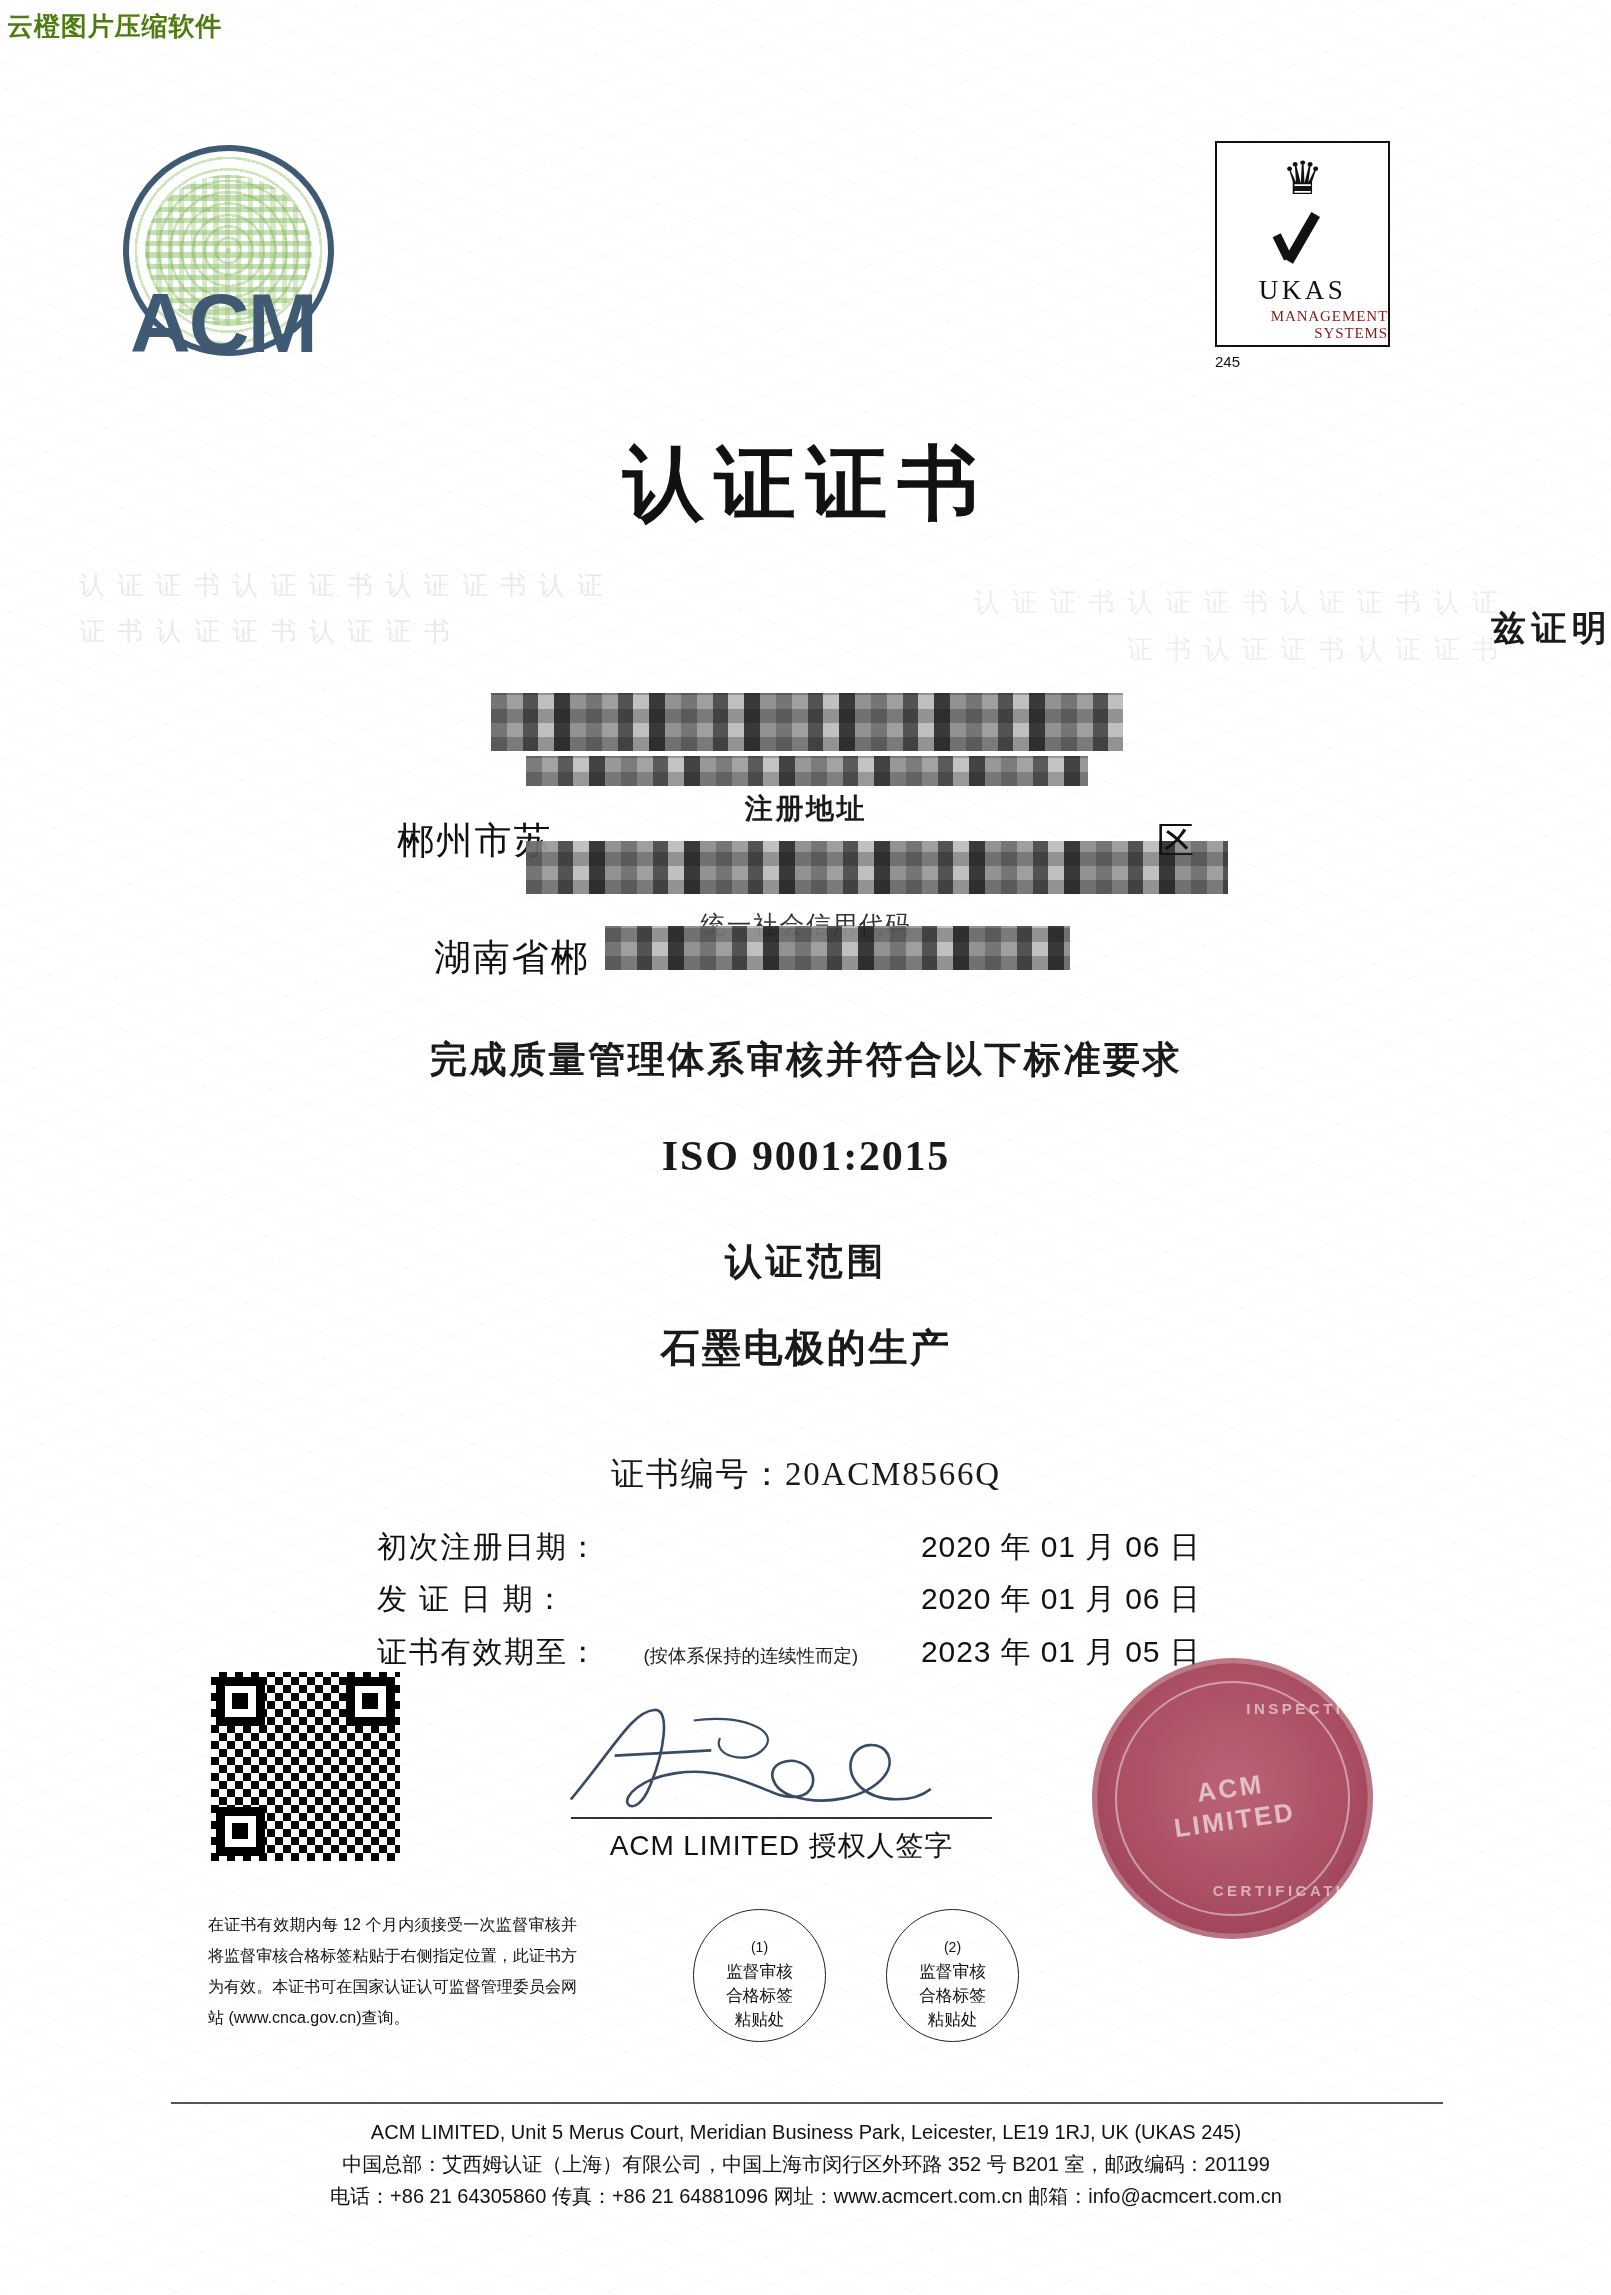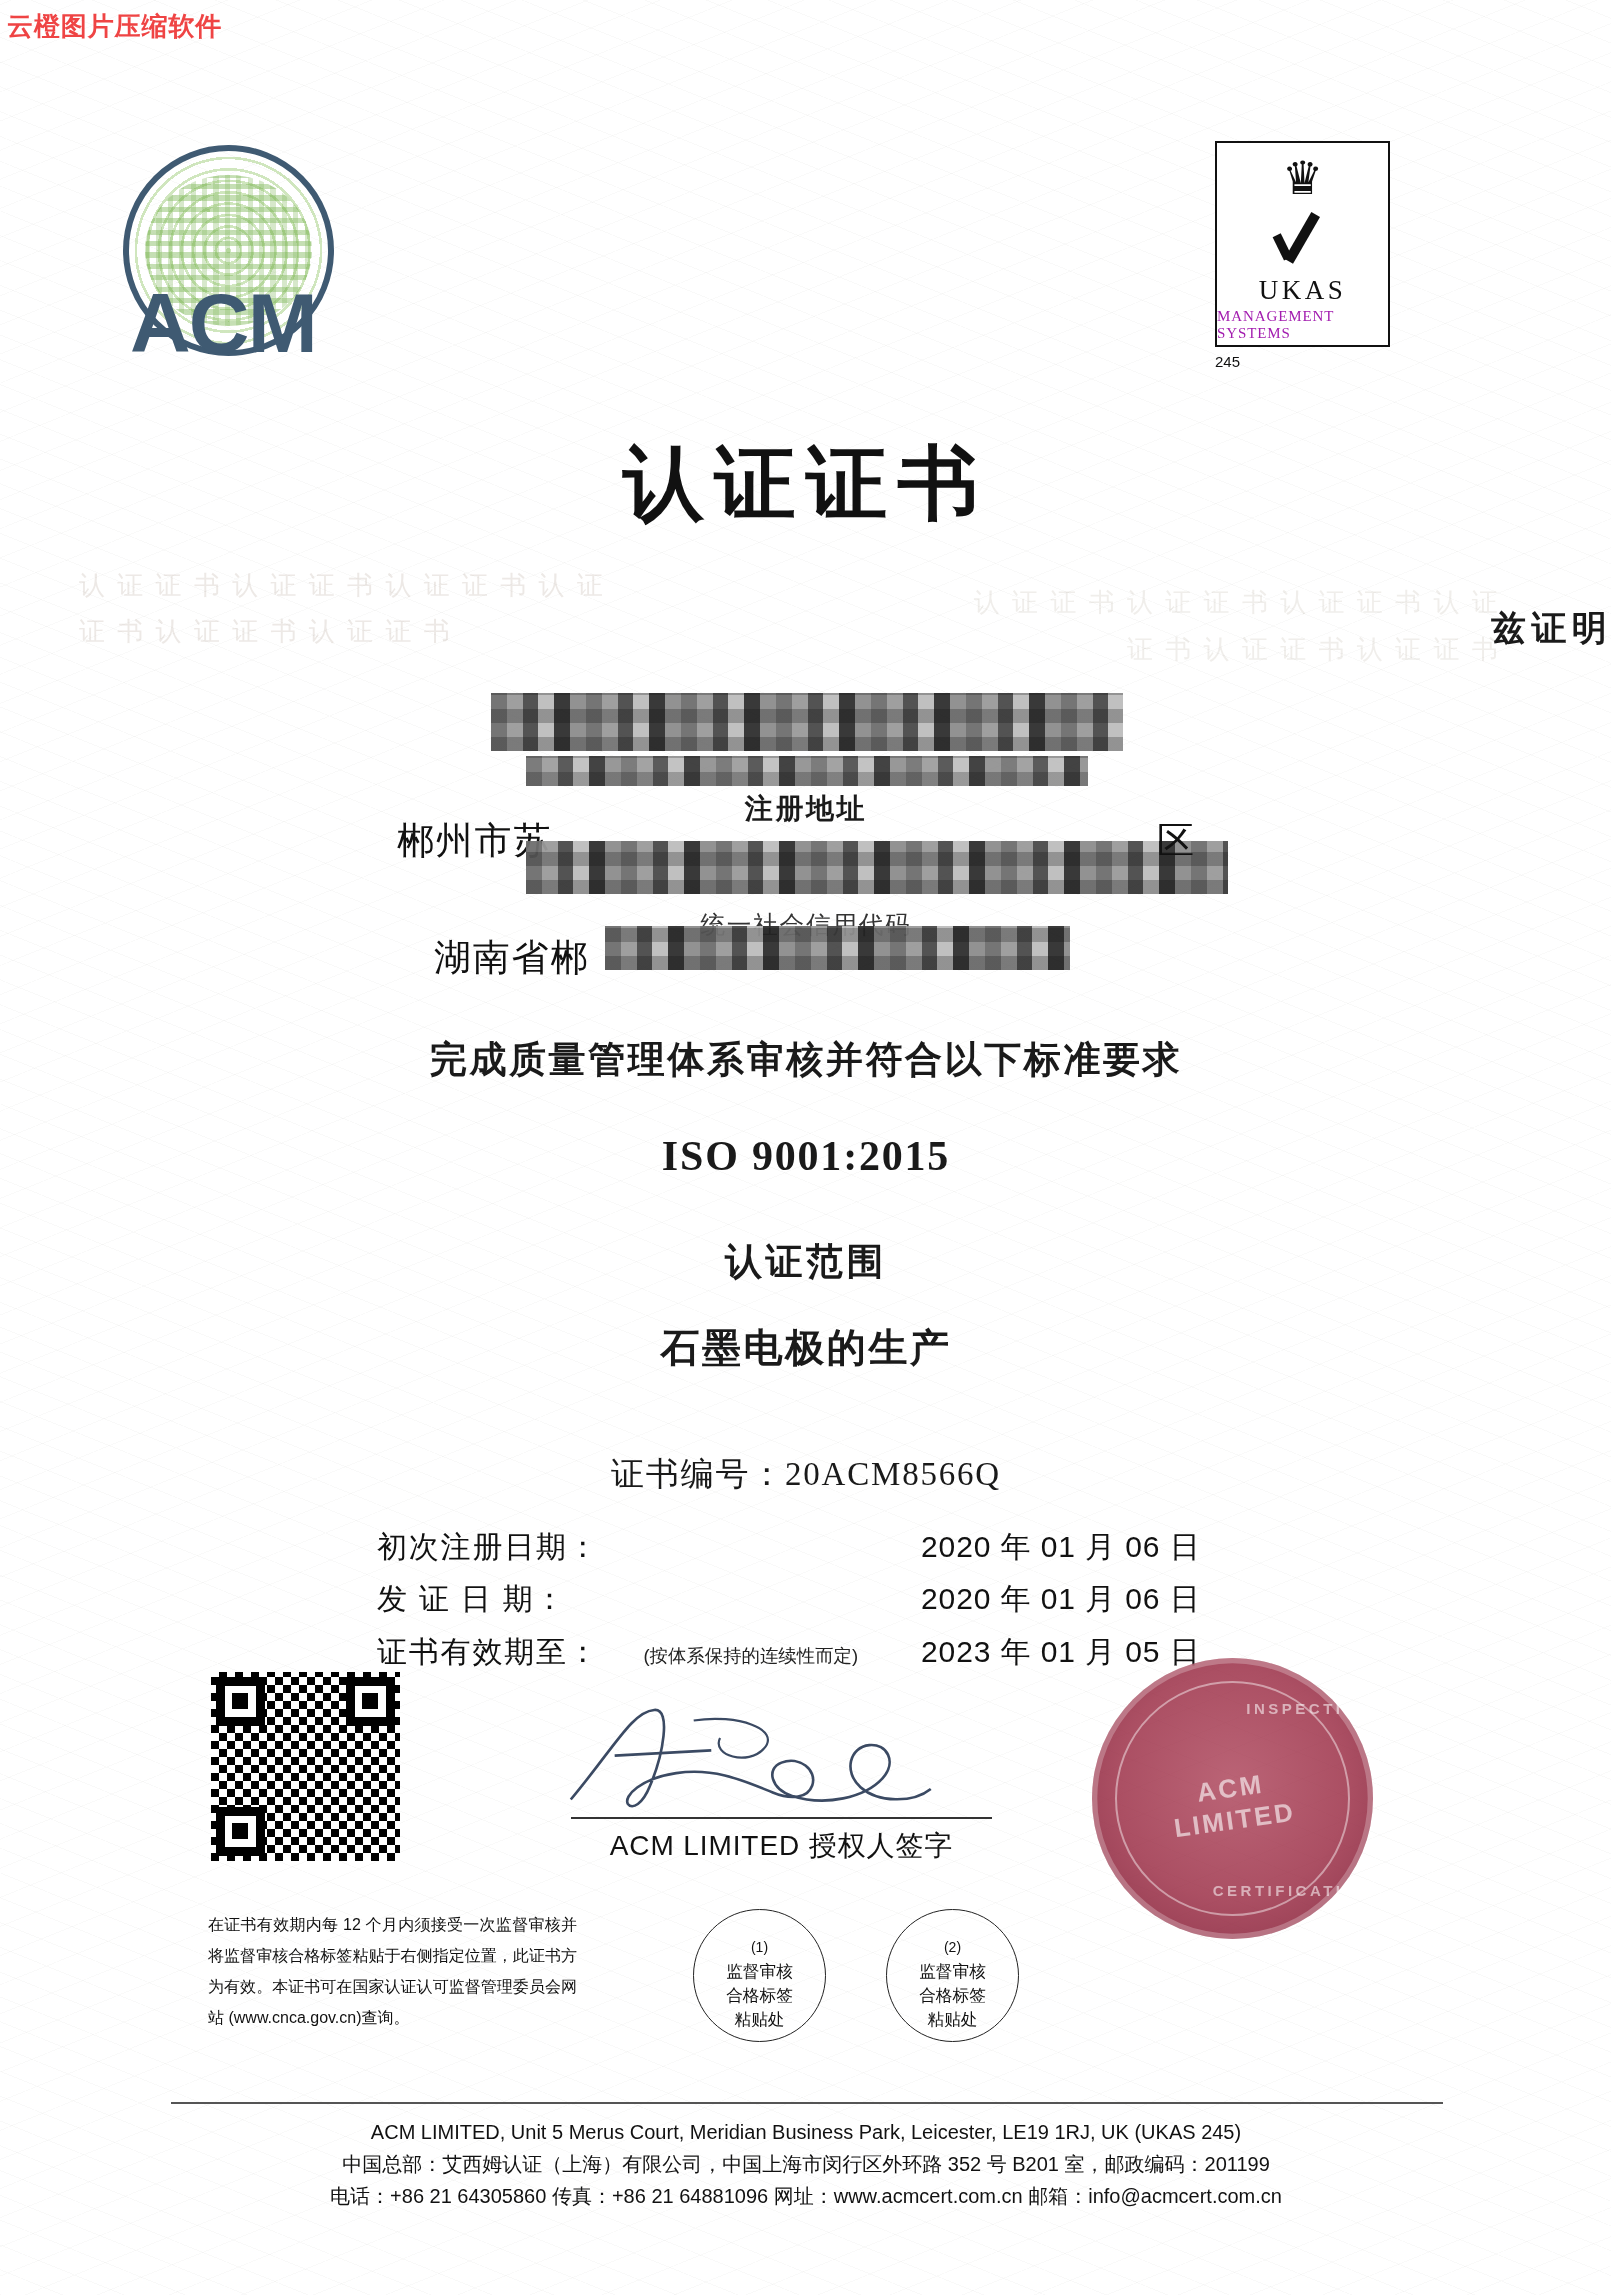--- a/index.html
+++ b/index.html
@@ -16,21 +16,21 @@
     overflow: hidden;
   }
 
   
   .watermark-tag {
     position: absolute;
     left: 7px;
     top: 8.8px;
     font-size: 26px;
     font-weight: bold;
-    color: #ef4444;
+    color: #4d7c0f;
     letter-spacing: 0.9px;
     white-space: nowrap;
   }
 
   
   .sheet {
     position: absolute;
     left: 0;
     top: 0;
     width: 1612px;
@@ -224,25 +224,25 @@
     text-align: center;
     font-size: 27px;
     letter-spacing: 3.5px;
     color: #111;
     font-family: "Liberation Serif", serif;
   }
   .ukas-sub {
     position: absolute;
     left: 0; right: 0;
     top: 165px;
-    text-align: left;
+    text-align: right;
     font-size: 15px;
     letter-spacing: 0.9px;
     line-height: 17.5px;
-    color: #a21caf;
+    color: #7f1d1d;
     font-family: "Liberation Serif", serif;
   }
   .ukas-num {
     position: absolute;
     left: 0;
     width: 175px;
     top: 212px;
     text-align: left;
     font-size: 15px;
     color: #111;

